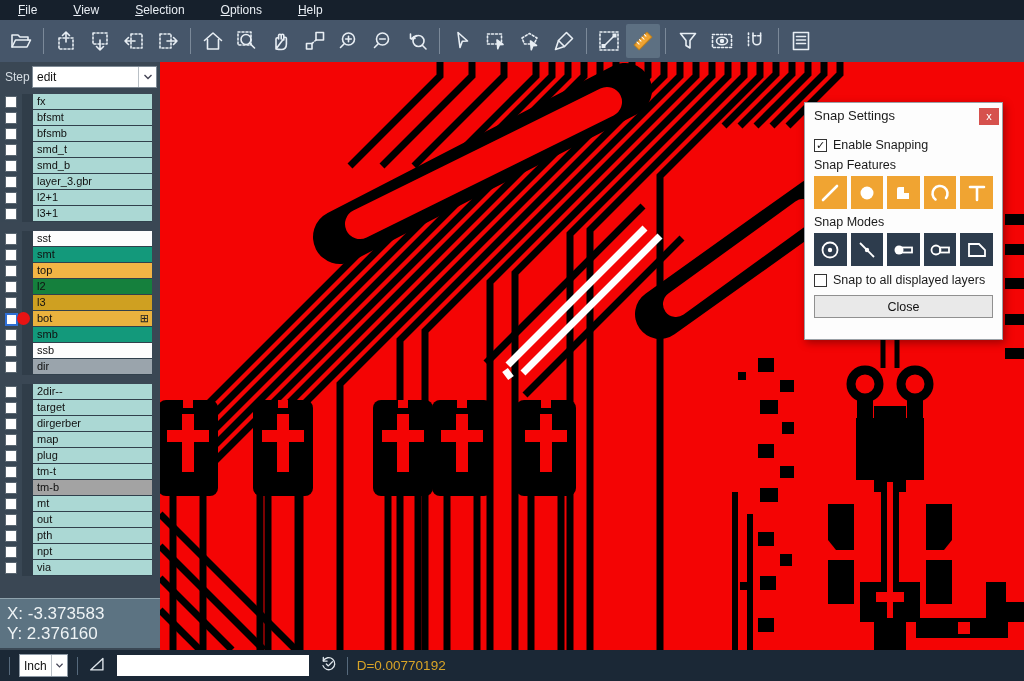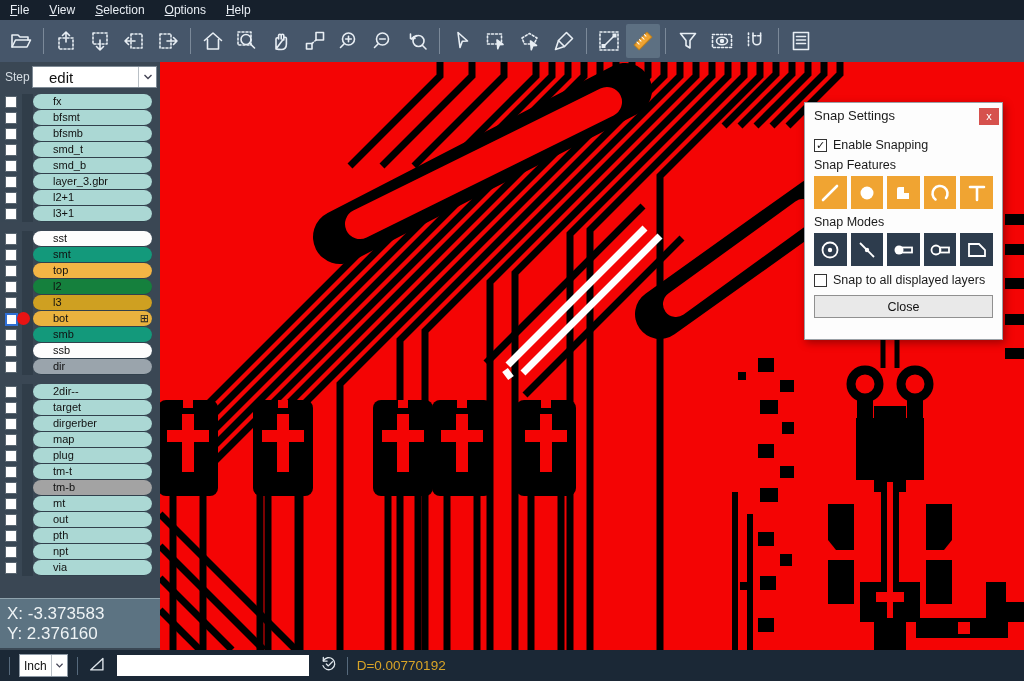--- a/index.html
+++ b/index.html
@@ -2,49 +2,49 @@
 <html><head>
 <meta charset="utf-8">
 <style>
   html,body{margin:0;padding:0;background:#0e161f;}
   .app{position:relative;width:1024px;height:681px;overflow:hidden;
        font-family:"Liberation Sans",sans-serif;background:#16202c;-webkit-font-smoothing:antialiased;}
 
   
   .menubar{position:absolute;left:0;top:0;width:1024px;height:20px;background:#16202c;
            display:flex;align-items:center;color:#e9eef4;font-size:12px;}
-  .menu-item{padding:0 10px;height:20px;line-height:20px;cursor:default;}
+  .menu-item{padding:0 18px;height:20px;line-height:20px;cursor:default;}
   .menu-item .accel{text-decoration:underline;}
 
   
   .toolbar{position:absolute;left:0;top:20px;width:1024px;height:42px;background:#46566a;
            display:flex;align-items:center;padding-left:4px;box-sizing:border-box;}
   .tbtn{width:34px;height:34px;display:flex;align-items:center;justify-content:center;flex:0 0 auto;border-radius:2px;}
   .tbtn.active{background:#5d7082;}
   .tbtn svg{stroke:#e8eef4;fill:none;stroke-width:1.6;stroke-linecap:round;stroke-linejoin:round;}
   .tsep{width:1px;height:26px;background:#7b8999;margin:0 5px;flex:0 0 auto;}
 
   
   .sidebar{position:absolute;left:0;top:62px;width:160px;height:588px;background:#3a4754;}
   .step-row{display:flex;align-items:center;height:26px;padding:2px 3px 0 5px;}
   .step-label{color:#d6dee4;font-size:12px;width:27px;}
   .step-combo{flex:1;height:20px;background:#fff;border:1px solid #7f8b96;display:flex;align-items:center;}
-  .step-combo .val{flex:1;font-size:15px;color:#111;padding-left:16px;}
+  .step-combo .val{flex:1;font-size:12px;color:#111;padding-left:4px;}
   .step-combo .chev{width:17px;height:100%;border-left:1px solid #b9c0c6;display:flex;align-items:center;justify-content:center;color:#445;}
   .layer-list{margin-top:4px;}
   .group-gap{height:5px;}
   .lrow{display:flex;height:16px;position:relative;}
   .lcheck{width:22px;background:#394754;display:flex;align-items:center;justify-content:center;}
   .lcheck .box{width:10px;height:10px;background:#fff;border:1px solid #5a6670;display:block;}
   .lrow.active .lcheck .box{border:2px solid #2e6fd6;width:9px;height:9px;}
   .lgap{width:11px;background:#303d49;position:relative;}
   .ldot{display:none;position:absolute;left:-5px;top:1px;width:13px;height:13px;border-radius:50%;background:#e81313;z-index:2;}
   .lrow.active .ldot{display:block;}
-  .lname{width:119px;font-size:11px;line-height:15px;color:#111;padding:0 3px 0 20px;box-sizing:border-box;
-         border-bottom:1px solid #31404c;display:flex;justify-content:space-between;overflow:hidden;white-space:nowrap;border-radius:8px;}
+  .lname{width:119px;font-size:11px;line-height:15px;color:#111;padding:0 3px 0 4px;box-sizing:border-box;
+         border-bottom:1px solid #31404c;display:flex;justify-content:space-between;overflow:hidden;white-space:nowrap;}
   .lgrid{font-size:11px;color:#222;}
   .xy-panel{position:absolute;left:0;top:536px;width:160px;height:50px;background:#5c7382;border-top:1px solid #8fa3ad;
             box-sizing:border-box;padding:5px 0 0 7px;color:#eef3f5;font-size:17px;line-height:20px;}
 
   
   .canvas{position:absolute;left:160px;top:62px;width:864px;height:588px;background:#f40404;}
 
   
   .dialog{position:absolute;left:804px;top:102px;width:199px;height:238px;background:#fdfdfd;
           border:1px solid #9aa0a6;box-sizing:border-box;box-shadow:2px 3px 8px rgba(0,0,0,.35);font-size:12.5px;color:#1a1a1a;}

